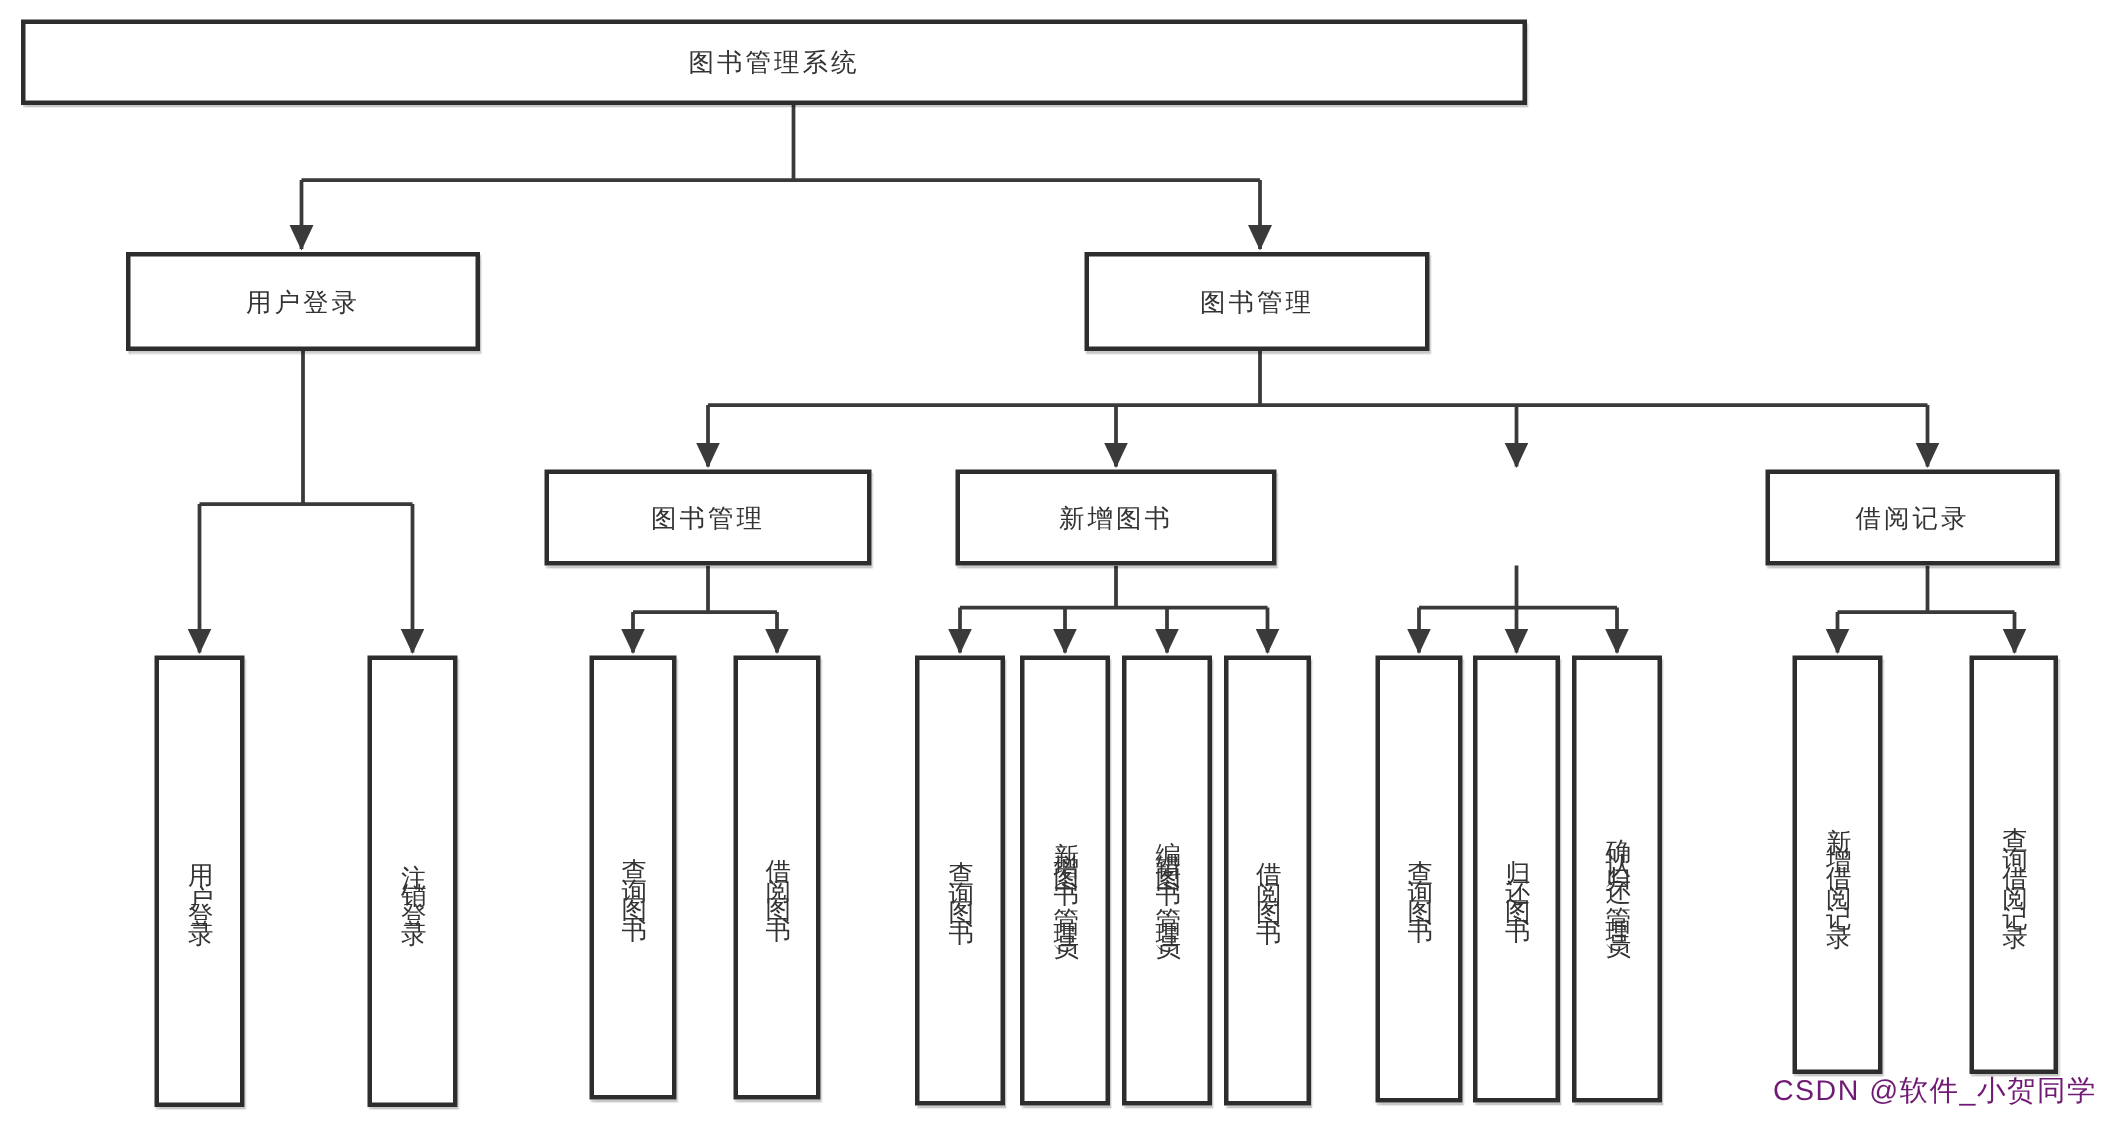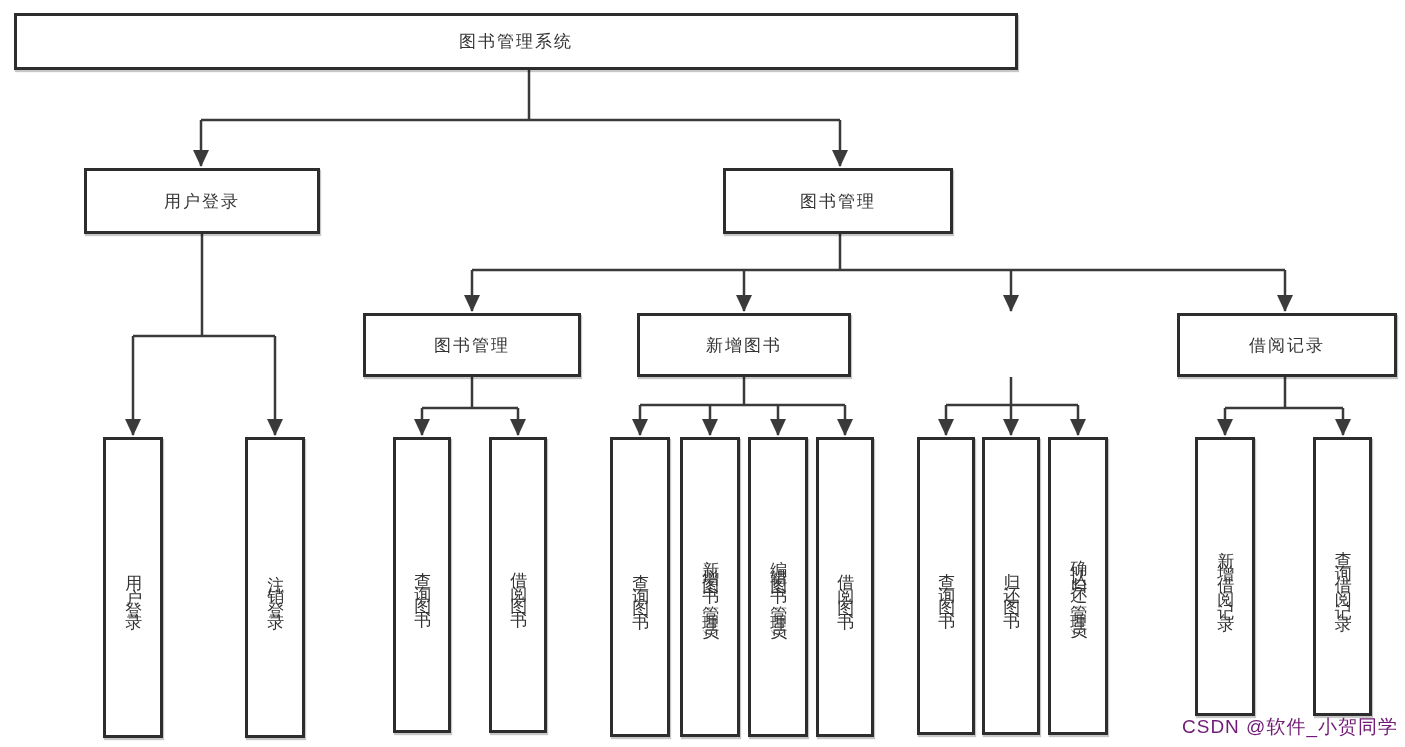--- a/index.html
+++ b/index.html
@@ -124,21 +124,21 @@
   <div class="hnode" style="left:723px;top:168px;width:230px;height:66px">
     <span>图书管理</span>
   </div>
 
   <div class="hnode" style="left:363px;top:313px;width:218px;height:64px">
     <span>图书管理</span>
   </div>
   <div class="hnode" style="left:637px;top:313px;width:214px;height:64px">
     <span>新增图书</span>
   </div>
-  <div class="hnode" style="left:1177px;top:313px;width:220px;height:64px">
+  <div class="hnode" style="left:1177px;top:313px;width:196px;height:64px">
     <span>借阅记录</span>
   </div>
 
   <div class="vnode" style="left:103px;top:437px;width:60px;height:301px">
     <span>用户登录</span>
   </div>
   <div class="vnode" style="left:245px;top:437px;width:60px;height:301px">
     <span>注销登录</span>
   </div>
 

